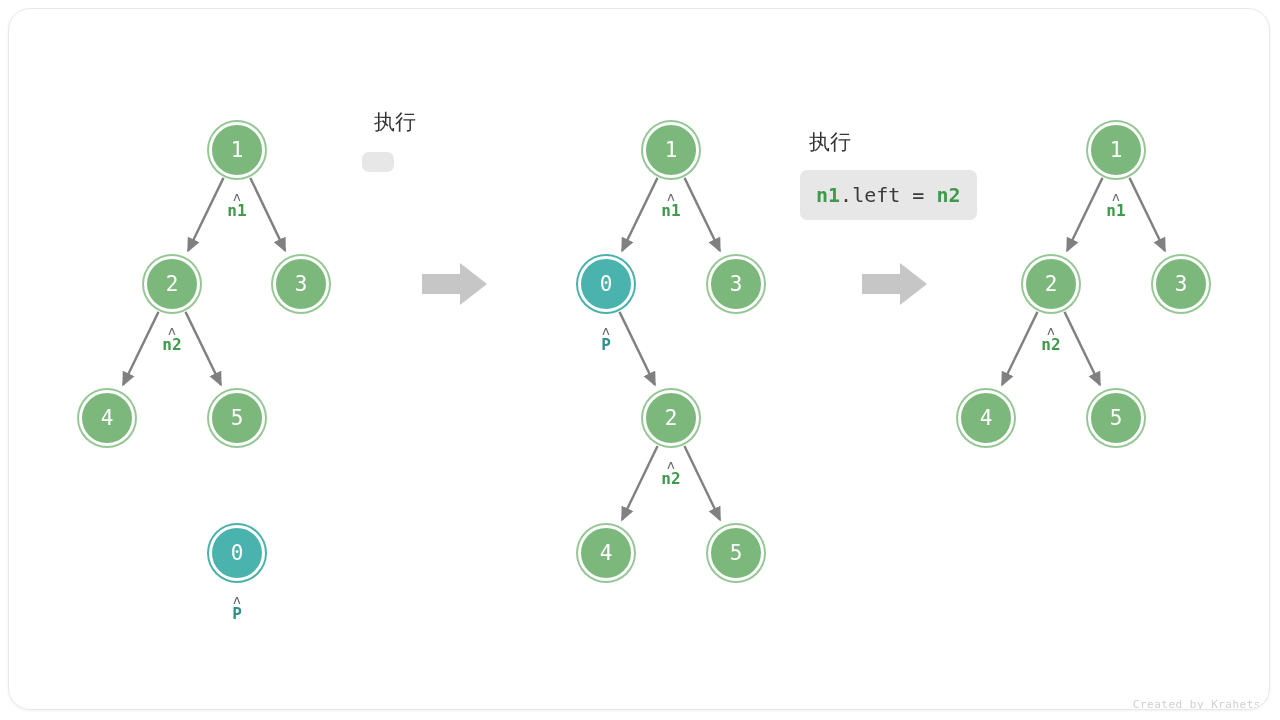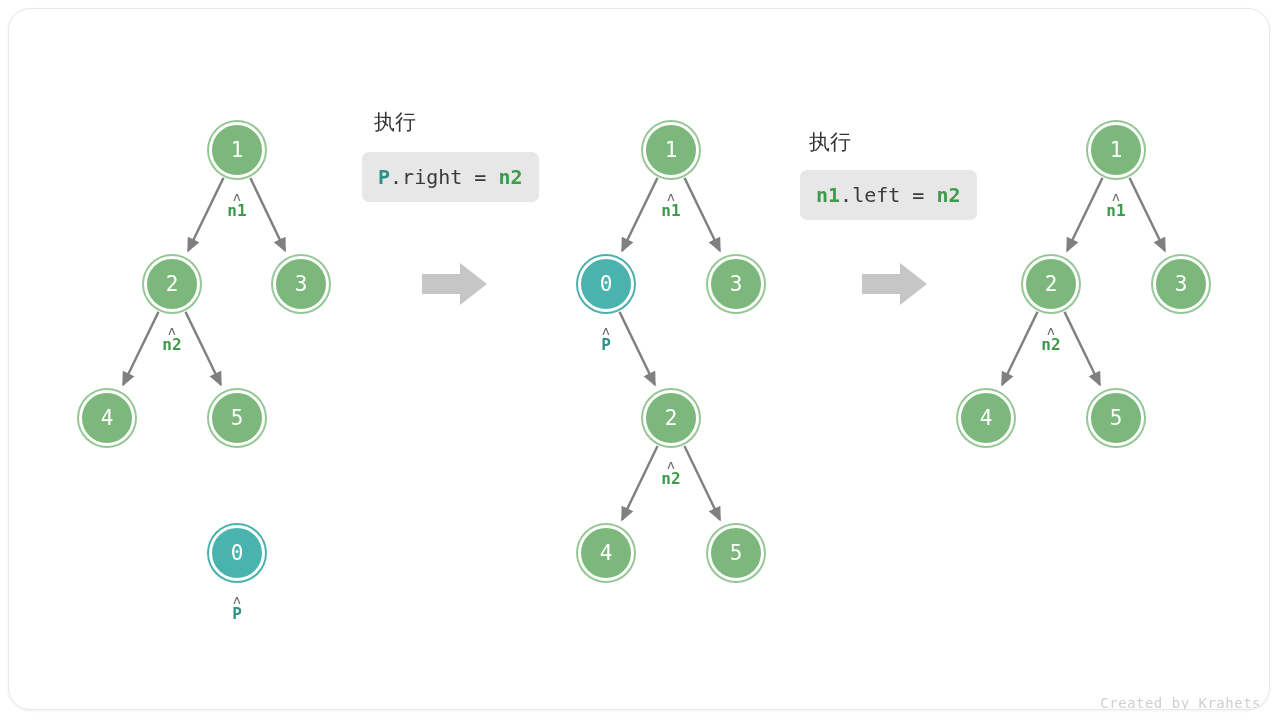--- a/index.html
+++ b/index.html
@@ -101,21 +101,21 @@
   }
   .codebox .v-green { color: #3f9a4c; font-weight: bold; }
   .codebox .v-teal  { color: #2e9189; font-weight: bold; }
 
   .bigarrow { position: absolute; }
   .footer {
     position: absolute;
     right: 28px;
     bottom: 18px;
     font-family: "DejaVu Sans Mono", monospace;
-    font-size: 14px;
+    font-size: 11px;
     color: #cfcfcf;
     letter-spacing: 0.5px;
   }
 </style>
 </head>
 <body>
 
 <div id="card">
   <div id="stage">
     <svg id="edges">
@@ -223,21 +223,21 @@
           <span class="caret">ʌ</span>
           <span class="lab green">n1</span>
         </div>
         <div class="ptr" style="left: 1012px; top: 316px;">
           <span class="caret">ʌ</span>
           <span class="lab green">n2</span>
         </div>
       </div>
     <div id="annotations-layer">
         <div class="exec-label" style="left: 365px; top: 99px;">执行</div>
-        <div class="codebox" style="left: 353px; top: 143px;"><div><span class="v-teal">P</span><span>.right = </span><span class="v-green">n2</span></div></div>
+        <div class="codebox" style="left: 353px; top: 143px;"></div>
         <div class="exec-label" style="left: 800px; top: 119px;">执行</div>
         <div class="codebox" style="left: 791px; top: 161px;"><div><span class="v-green">n1</span><span>.left = </span><span class="v-green">n2</span></div></div>
       </div>
     <div id="arrows-layer">
         <div class="bigarrow" style="left: 413px; top: 252px;"><svg width="66" height="46" viewBox="0 0 66 46">
             <path d="M0,13 L38,13 L38,2 L65,23 L38,44 L38,33 L0,33 Z" fill="#c6c6c6"></path>
           </svg></div>
         <div class="bigarrow" style="left: 853px; top: 252px;"><svg width="66" height="46" viewBox="0 0 66 46">
             <path d="M0,13 L38,13 L38,2 L65,23 L38,44 L38,33 L0,33 Z" fill="#c6c6c6"></path>
           </svg></div>

